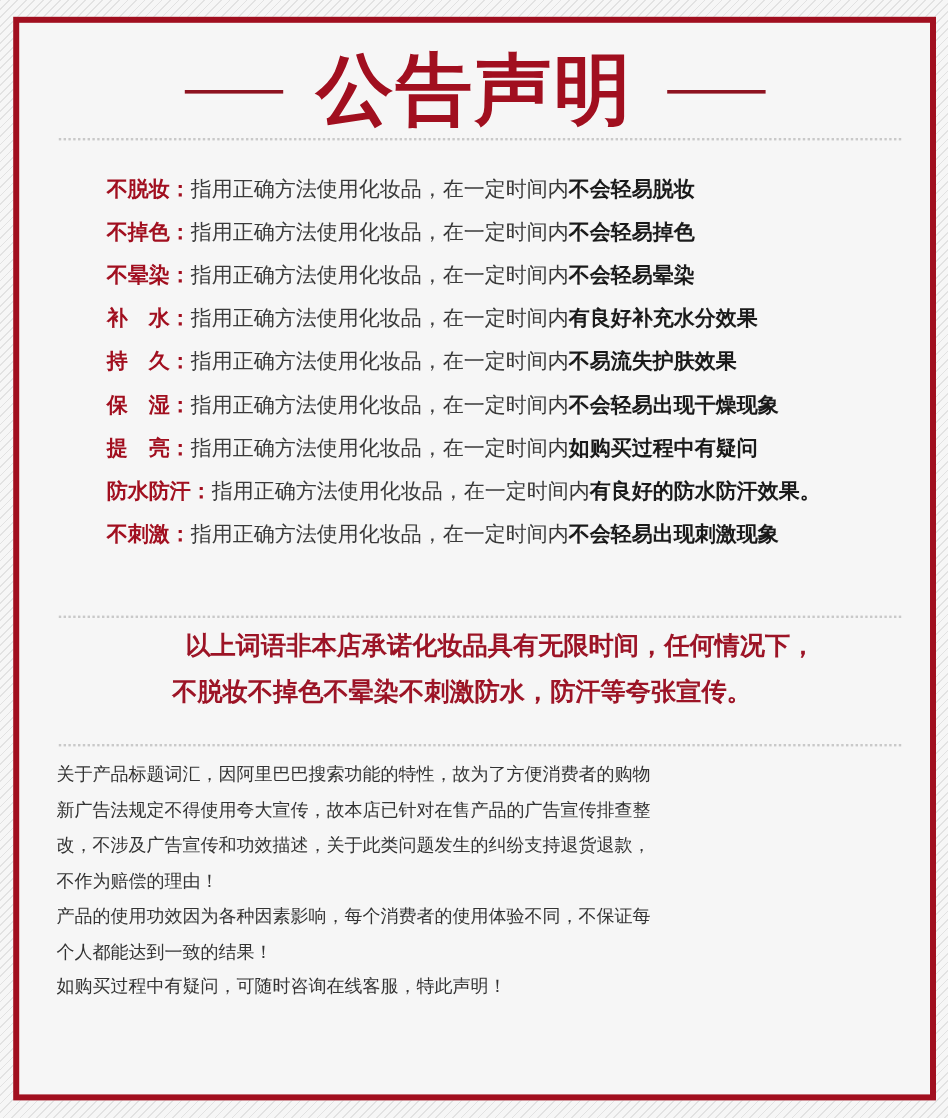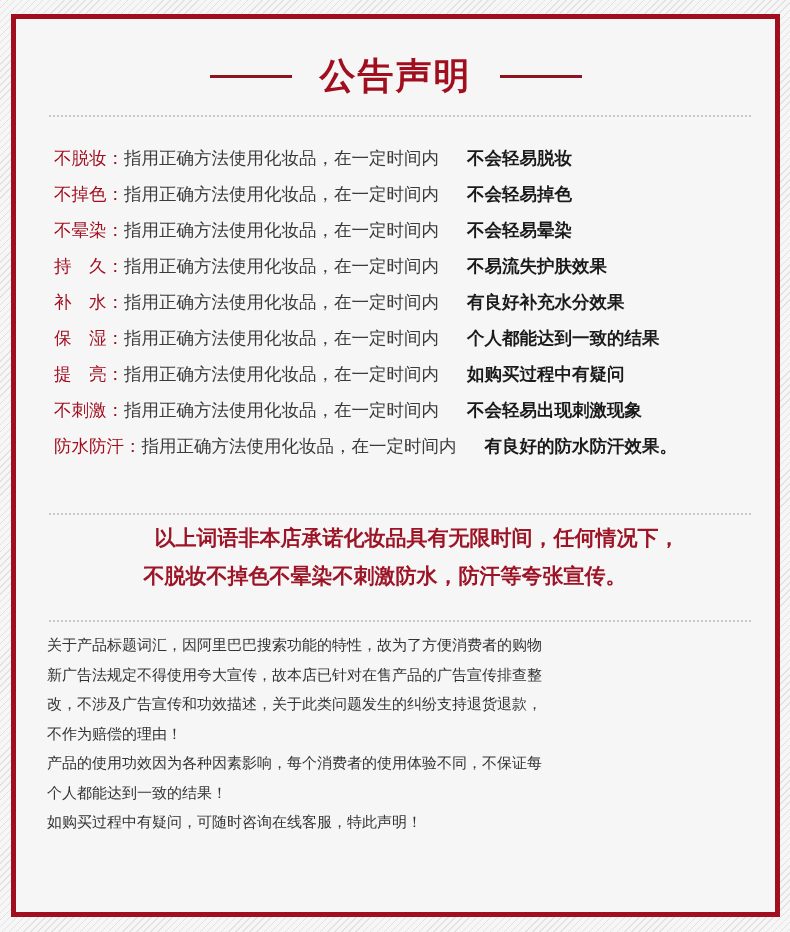--- a/index.html
+++ b/index.html
@@ -12,34 +12,34 @@
   .frame {
     position: absolute; left: 11px; top: 14px; width: 759px; height: 893px;
     border: 5px solid #a10f1f; background: #f6f6f6;
   }
   .title-row {
     position: absolute; left: 0; right: 0; top: 22px; height: 70px;
     display: flex; align-items: center; justify-content: center;
   }
   .title-line { width: 82px; height: 3px; background: #8e1320; }
   .title-text {
-    font-size: 36px; font-weight: bold; color: #a10f1f; margin: 0 28px;
+    font-size: 64px; font-weight: bold; color: #a10f1f; margin: 0 28px;
     letter-spacing: 2px; line-height: 70px;
   }
   .divider {
     position: absolute; left: 33px; width: 702px; height: 0;
     border-top: 2px dotted #c9c9c9;
   }
   .rows { position: absolute; left: 38px; top: 121px; right: 20px; }
   .row {
     height: 36px; line-height: 36px; font-size: 17.5px; white-space: nowrap; color: #333;
   }
-  .row .label { color: #a10f1f; font-weight: normal; }
+  .row .label { color: #a10f1f; font-weight: bold; margin-left: 35px; }
   .row .desc { color: #3a3a3a; }
-  .row .emph { color: #1a1a1a; font-weight: bold; padding-left: 28px; }
+  .row .emph { color: #1a1a1a; font-weight: bold; }
   .notice {
     position: absolute; left: 40px; top: 518px; width: 690px;
     color: #9c1426; font-size: 21px; font-weight: bold; line-height: 38px; text-align: center;
   }
   .notice .l1 { padding-left: 64px; }
   .body-text {
     position: absolute; left: 47px; top: 629px; width: 700px;
     color: #333; font-size: 15px; line-height: 29.5px;
   }
   .body-text div { white-space: nowrap; }
@@ -53,26 +53,26 @@
     <div class="title-text">公告声明</div>
     <div class="title-line"></div>
   </div>
 
   <div class="divider" style="top:96px"></div>
 
   <div class="rows">
     <div class="row"><span class="label">不脱妆：</span><span class="desc">指用正确方法使用化妆品，在一定时间内</span><span class="emph">不会轻易脱妆</span></div>
     <div class="row"><span class="label">不掉色：</span><span class="desc">指用正确方法使用化妆品，在一定时间内</span><span class="emph">不会轻易掉色</span></div>
     <div class="row"><span class="label">不晕染：</span><span class="desc">指用正确方法使用化妆品，在一定时间内</span><span class="emph">不会轻易晕染</span></div>
+    <div class="row"><span class="label">补　水：</span><span class="desc">指用正确方法使用化妆品，在一定时间内</span><span class="emph">有良好补充水分效果</span></div>
     <div class="row"><span class="label">持　久：</span><span class="desc">指用正确方法使用化妆品，在一定时间内</span><span class="emph">不易流失护肤效果</span></div>
-    <div class="row"><span class="label">补　水：</span><span class="desc">指用正确方法使用化妆品，在一定时间内</span><span class="emph">有良好补充水分效果</span></div>
-    <div class="row"><span class="label">保　湿：</span><span class="desc">指用正确方法使用化妆品，在一定时间内</span><span class="emph">个人都能达到一致的结果</span></div>
+    <div class="row"><span class="label">保　湿：</span><span class="desc">指用正确方法使用化妆品，在一定时间内</span><span class="emph">不会轻易出现干燥现象</span></div>
     <div class="row"><span class="label">提　亮：</span><span class="desc">指用正确方法使用化妆品，在一定时间内</span><span class="emph">如购买过程中有疑问</span></div>
+    <div class="row"><span class="label">防水防汗：</span><span class="desc">指用正确方法使用化妆品，在一定时间内</span><span class="emph">有良好的防水防汗效果。</span></div>
     <div class="row"><span class="label">不刺激：</span><span class="desc">指用正确方法使用化妆品，在一定时间内</span><span class="emph">不会轻易出现刺激现象</span></div>
-    <div class="row"><span class="label">防水防汗：</span><span class="desc">指用正确方法使用化妆品，在一定时间内</span><span class="emph">有良好的防水防汗效果。</span></div>
   </div>
 
   <div class="divider" style="top:494px"></div>
 
   <div class="notice" style="left:24px; top:500px">
     <div class="l1">以上词语非本店承诺化妆品具有无限时间，任何情况下，</div>
     <div>不脱妆不掉色不晕染不刺激防水，防汗等夸张宣传。</div>
   </div>
 
   <div class="divider" style="top:601px"></div>

